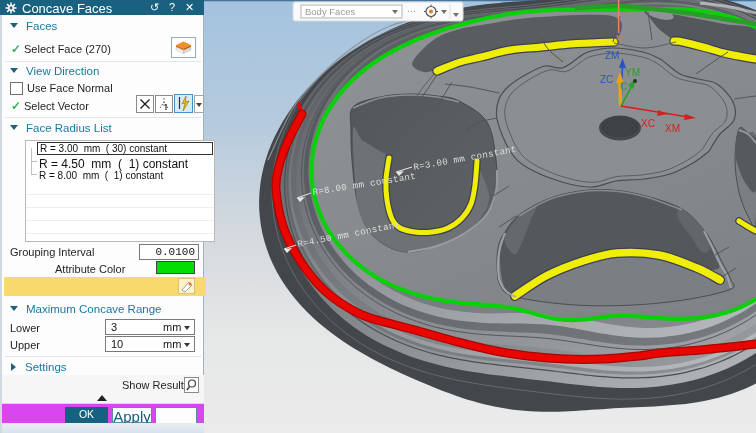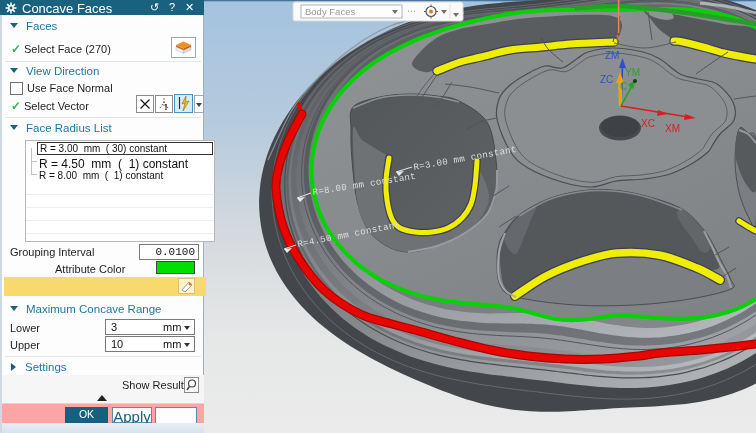--- a/index.html
+++ b/index.html
@@ -286,19 +286,19 @@
   <div class="hdr" style="left:9px;top:361px;"><span class="trir"></span>Settings</div>
   <div style="position:absolute;left:0;top:375px;width:202px;height:28px;background:#f6f6f6;"></div>
   <div class="lbl" style="left:120px;top:379px;">Show Result</div>
   <div style="position:absolute;left:182px;top:377px;width:15px;height:16px;border:1px solid #8a8a8a;background:#fdfdfd;">
     <svg width="13" height="14" viewBox="0 0 13 14">
         <circle cx="7" cy="5.5" r="3.5" fill="none" stroke="#444" stroke-width="1.2"></circle>
         <line x1="4.5" y1="8.5" x2="2" y2="12" stroke="#444" stroke-width="1.5"></line>
       </svg>
   </div>
   <div style="position:absolute;left:95px;top:395px;width:0;height:0;border-left:5px solid transparent;border-right:5px solid transparent;border-bottom:6px solid #222;"></div>
-  <div style="position:absolute;left:0;top:403px;width:202px;height:20px;background:#fca5a5;border-top:1px solid #d8d8d8;">
+  <div style="position:absolute;left:0;top:403px;width:202px;height:20px;background:#d946ef;border-top:1px solid #d8d8d8;">
     <div style="position:absolute;left:63px;top:3px;width:43px;height:16px;background:#16617f;color:#fff;font-size:10.5px;text-align:center;padding-top:1px;">OK</div>
     <div style="position:absolute;left:110px;top:3px;width:40px;height:16px;background:#fdfdfd;border:1px solid #5a8ca8;color:#16617f;font-size:15px;text-align:center;padding-top:0px;">Apply</div>
     <div style="position:absolute;left:153px;top:3px;width:42px;height:16px;background:#fdfdfd;border:1px solid #5a8ca8;color:#16617f;font-size:10.5px;text-align:center;padding-top:16px;">Cancel</div>
   </div>
   <div style="position:absolute;left:0;top:423px;width:202px;height:10px;background:linear-gradient(#e8edf2,#d8e2ec);"></div>
 </div>
 
 </body></html>

